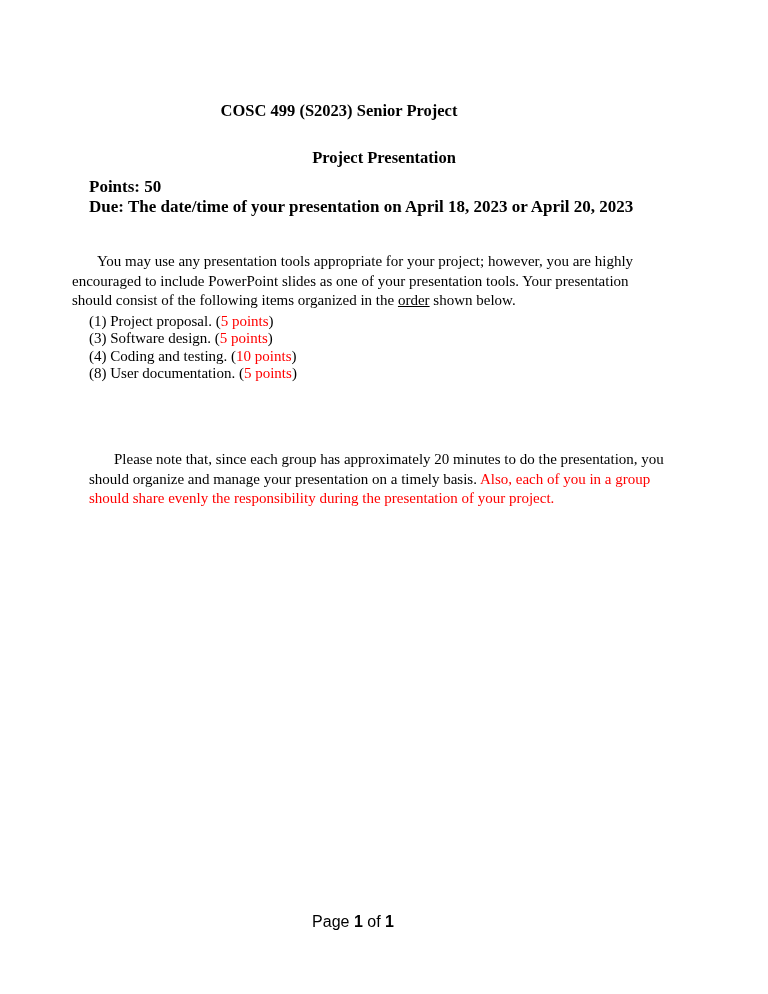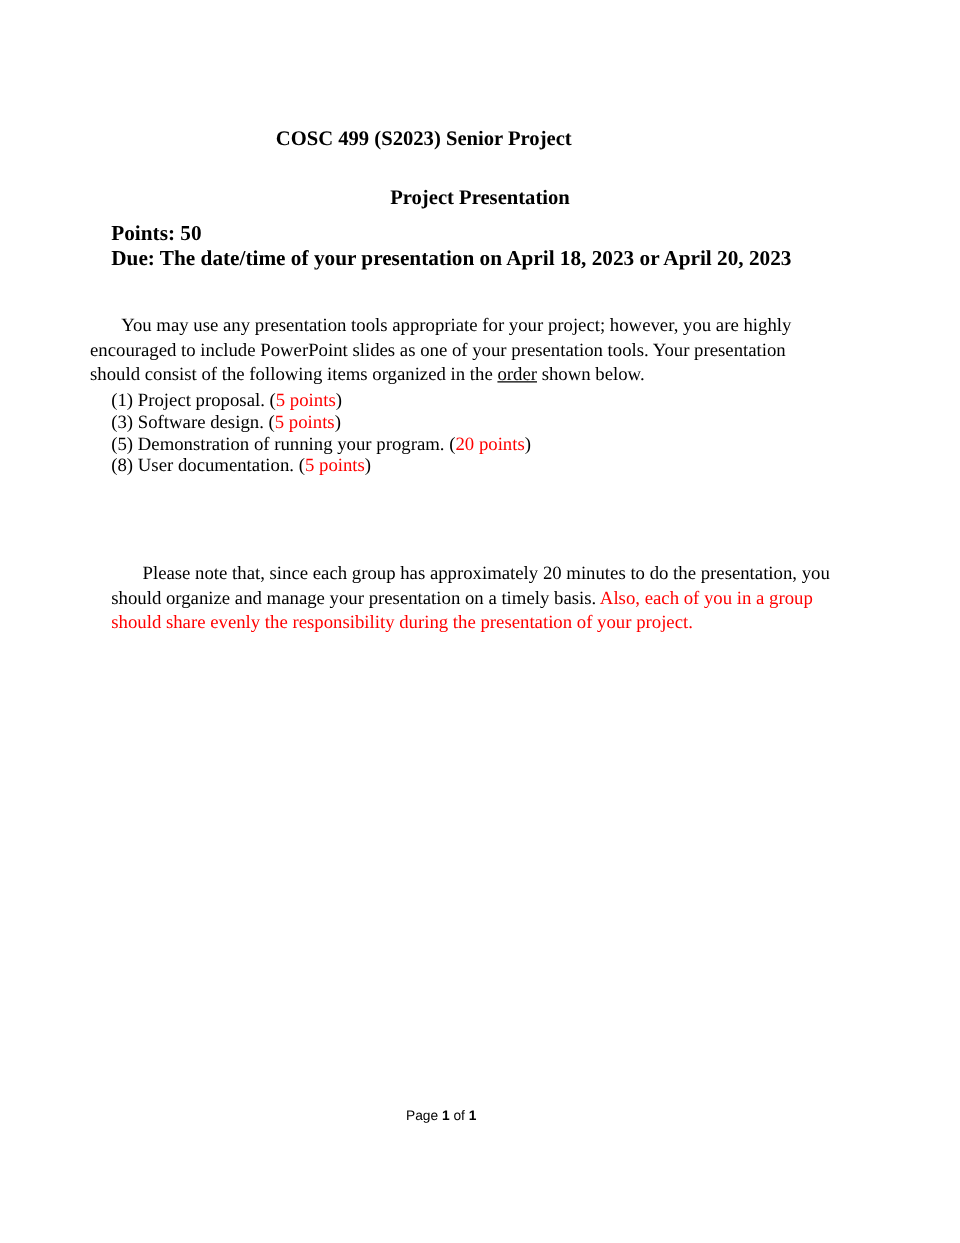--- a/index.html
+++ b/index.html
@@ -69,26 +69,26 @@
     position: absolute;
     top: 435px;
     left: 89px;
     width: 592px;
     font-size: 15px;
     line-height: 19.6px;
     text-indent: 25px;
   }
   .doc-footer {
     position: absolute;
-    top: 886px;
+    top: 915px;
     left: 0;
     width: 706px;
     text-align: center;
     font-family: "Liberation Sans", sans-serif;
-    font-size: 11px;
+    font-size: 16px;
     line-height: 14px;
   }
   .seg-normal { color: var(--text-color, #000000); }
   .seg-red { color: var(--accent-red, #ff0000); margin-top: 23px; }
   .seg-underline { text-decoration: underline; }
   .seg-bold { font-weight: bold; }
 </style>
 </head>
 <body>
 
@@ -101,21 +101,21 @@
   <div class="doc-meta">
     <div>Points: 50</div>
     <div>Due: The date/time of your presentation on April 18, 2023 or April 20, 2023</div>
   </div>
 
   <p class="para-intro"><span class="seg-normal">You may use any presentation tools appropriate for your project; however, you are highly encouraged to include PowerPoint slides as one of your presentation tools. Your presentation should consist of the following items organized in the </span><span class="seg-underline">order</span><span class="seg-normal"> shown below.</span></p>
 
   <div class="grading-list">
       <div><span class="seg-normal">(1) Project proposal. (</span><span class="seg-red">5 points</span><span class="seg-normal">)</span></div>
       <div><span class="seg-normal">(3) Software design. (</span><span class="seg-red">5 points</span><span class="seg-normal">)</span></div>
-      <div><span class="seg-normal">(5) Demonstration of running your program. (</span><span class="seg-red">20 points</span><span class="seg-normal">)</span></div>
+      <div><span class="seg-normal">(4) Coding and testing. (</span><span class="seg-red">10 points</span><span class="seg-normal">)</span></div>
       <div><span class="seg-normal">(8) User documentation. (</span><span class="seg-red">5 points</span><span class="seg-normal">)</span></div>
     </div>
 
   <p class="para-note"><span class="seg-normal">Please note that, since each group has approximately 20 minutes to do the presentation, you should organize and manage your presentation on a timely basis. </span><span class="seg-red">Also, each of you in a group should share evenly the responsibility during the presentation of your project.</span></p>
 
   <div class="doc-footer"><span class="seg-normal">Page </span><span class="seg-bold">1</span><span class="seg-normal"> of </span><span class="seg-bold">1</span></div>
 
 </div>
 
 </body></html>

